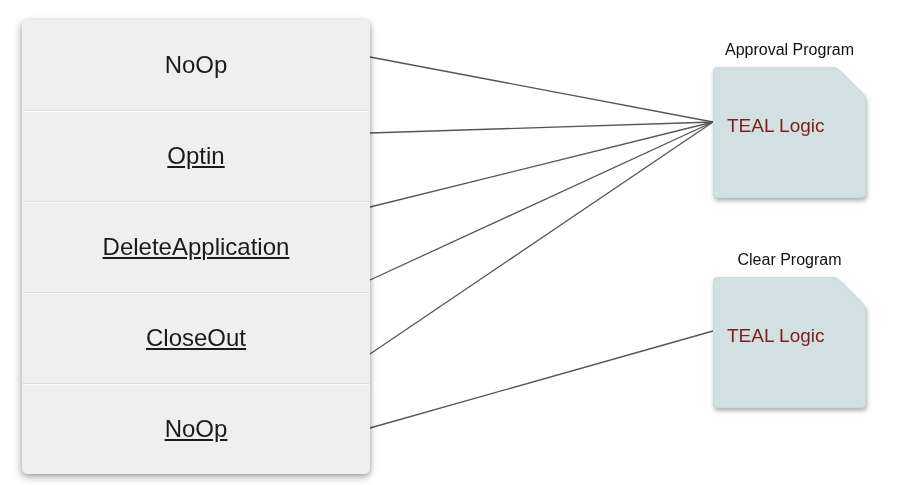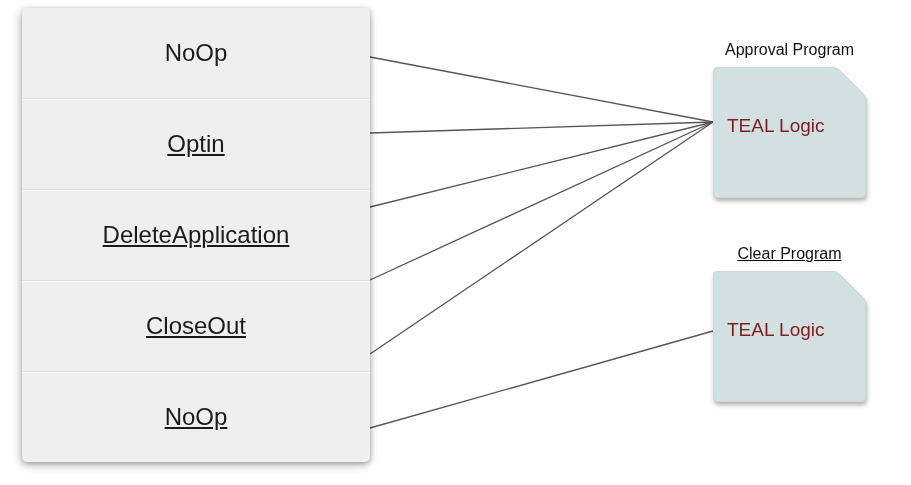--- a/index.html
+++ b/index.html
@@ -21,21 +21,21 @@
   .edges {
     position: absolute; left: 0; top: 0;
     width: 911px; height: 485px;
     z-index: 1;
   }
   .edges line { stroke: var(--connector); stroke-width: 1.3; }
 
   
   .op-stack {
     position: absolute;
-    left: 22px; top: 8px;
+    left: 22px; top: 20px;
     width: 348px; height: 454px;
     background: var(--op-bg);
     border-radius: 5px;
     box-shadow: -1px 3px 8px rgba(0,0,0,0.30), 1px 1px 4px rgba(0,0,0,0.18);
     display: flex; flex-direction: column;
     z-index: 2;
   }
   .op-row {
     flex: 1;
     display: flex; align-items: center; justify-content: center;
@@ -44,21 +44,21 @@
   }
   .op-row + .op-row {
     border-top: 1px solid #e1e1e1;
     box-shadow: inset 0 1px 0 #fafafa;
     text-decoration: underline;
   }
 
   
   .program { position: absolute; width: 153px; z-index: 2; }
   .program-approval { left: 713px; top: 31px; }
-  .program-clear   { left: 713px; top: 235px; text-decoration: underline; }
+  .program-clear   { left: 713px; top: 241px; }
   .program-title {
     width: 153px;
     text-align: center;
     font-size: 16px;
     color: #111111;
     margin-bottom: 8px;
     white-space: nowrap;
     margin-top: 10px;
   }
   .doc-wrap { position: relative; width: 153px; height: 131px; }

